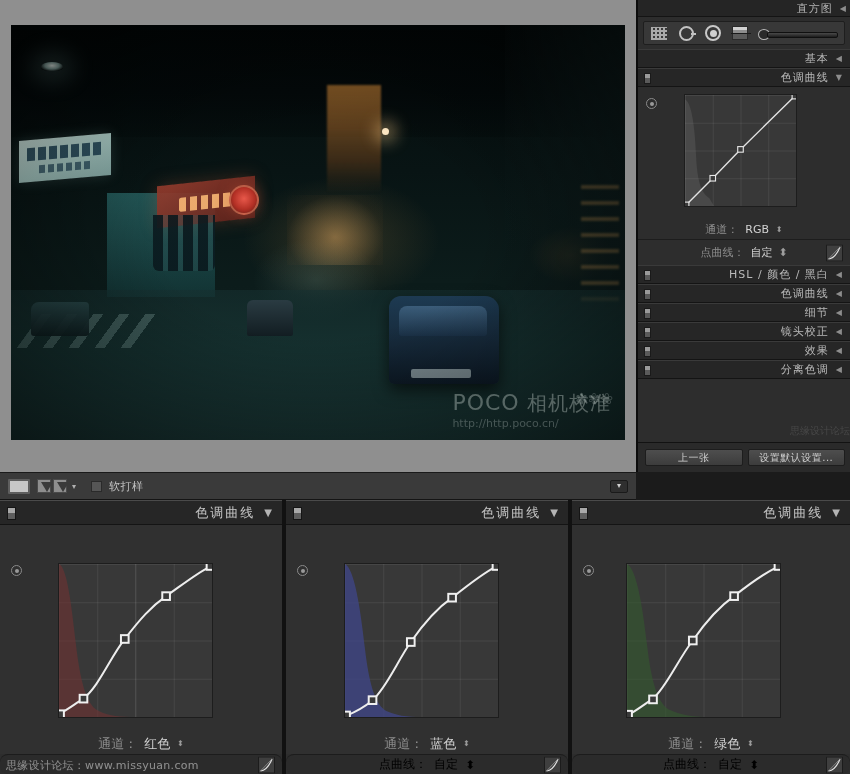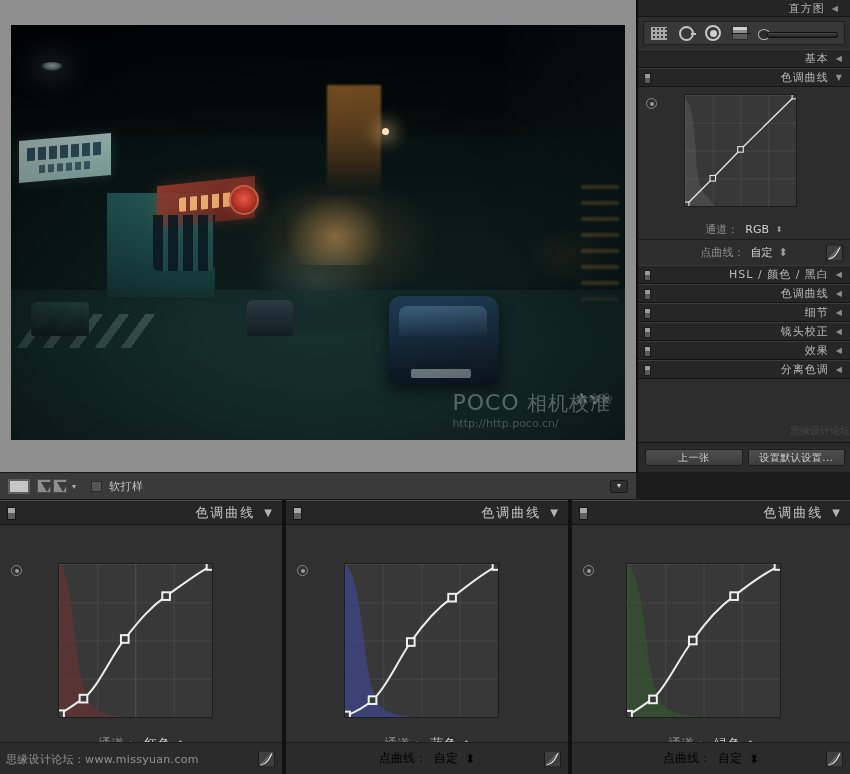--- a/index.html
+++ b/index.html
@@ -181,21 +181,21 @@
     margin-left: 7px; font-size: 8px; color: #8d8d8d; line-height: 1;
   }
   .pgroup-header .pswitch {
     position: absolute; left: 6px; top: 4px; width: 7px; height: 11px;
     background: linear-gradient(180deg,#9a9a9a 0 45%, #5a5a5a 45% 100%);
     border: 1px solid #1a1a1a;
   }
   
   #hist-header {
     height: 17px; background: #252525;
-    display:flex; align-items:center; justify-content:flex-end; padding-right:12px;
+    display:flex; align-items:center; justify-content:flex-end; padding-right:4px;
     border-bottom: 1px solid #141414;
   }
   #hist-header .ptitle{ font-size:11px; color:#b5b5b5; letter-spacing:1px;}
   #hist-header .parrow{ margin-left:7px; font-size:8px; color:#8d8d8d;}
   
   #tool-strip {
     margin: 4px 5px 4px 5px; height: 24px; background: #383838;
     border: 1px solid #1e1e1e; border-radius: 2px;
     display: flex; align-items: center; padding: 0 4px; gap: 5px;
   }
@@ -359,23 +359,23 @@
   }
   .bp-header .ptitle { font-size: 13px; color: #c6c6c6; letter-spacing: 2px; }
   .bp-header .parrow { margin-left: 9px; font-size: 10px; color:#b4b4b4; line-height:1;}
   .bp-header .pswitch {
     position:absolute; left:7px; top:6px; width:9px; height:13px;
     background: linear-gradient(180deg,#a8a8a8 0 45%, #5e5e5e 45% 100%);
     border:1px solid #151515;
   }
   .bp-body { flex: 1; position: relative; background: #303030; padding-top: 10px; }
   .bp-footer {
-    height: 32px; background: #2b2b2b; border-top:1px solid #1c1c1c;
+    height: 20px; background: #2b2b2b; border-top:1px solid #1c1c1c;
     display:flex; align-items:center; justify-content:center; gap:7px;
-    position: relative; font-size: 12px;
+    position: relative; font-size: 12px; border-radius: 8px;
   }
   #wm-bottom {
     position: absolute; left: 6px; top: 50%; transform: translateY(-50%);
     font-size: 11px; color: rgba(225,225,225,.55); letter-spacing: .3px;
     white-space: nowrap; pointer-events:none;
   }
 </style>
 </head>
 <body>
 

